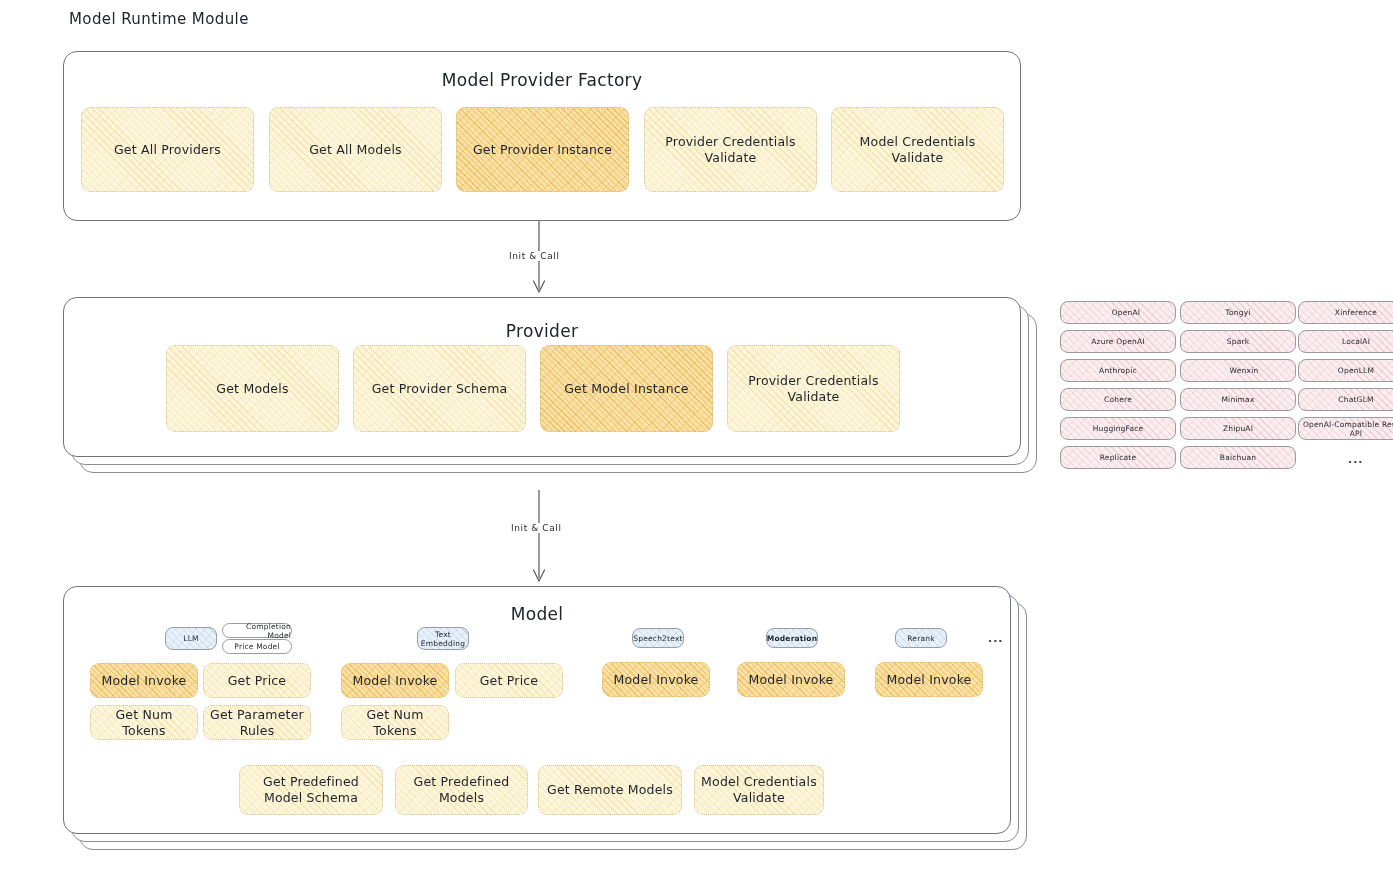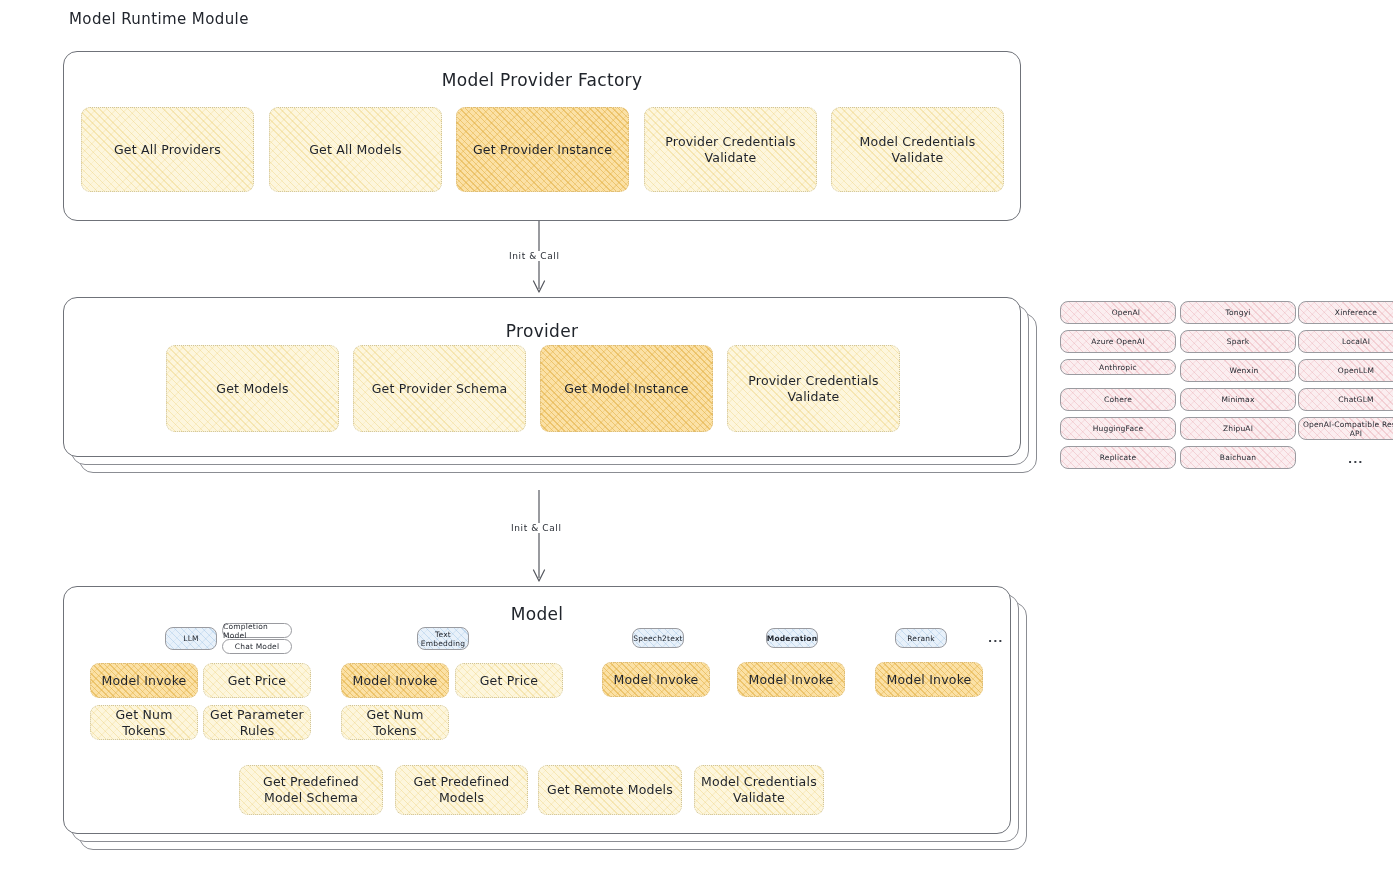--- a/index.html
+++ b/index.html
@@ -95,21 +95,21 @@
       repeating-linear-gradient(-45deg, rgba(120,170,215,.12) 0 1px, rgba(255,255,255,0) 1px 7px);
   }
   .chip-white{
     position:absolute;
     box-sizing:border-box;
     border:1.2px solid #9a9ba0;
     border-radius:8px;
     background:#ffffff;
     display:flex;align-items:center;justify-content:center;
     font-size:7.5px;letter-spacing:.2px;color:#1e222a;
-    text-align:left;
+    text-align:right;
   }
 
   
   .arrow-svg{position:absolute;overflow:visible;}
   .arrow-label{
     position:absolute;font-size:9px;color:#2a2e36;letter-spacing:.6px;
     background:#ffffff;padding:0 3px;white-space:nowrap;
   }
 
   
@@ -145,21 +145,21 @@
   <div class="container" style="left:27px;top:297px;width:958px;height:160px;"></div>
   <div class="container-title" style="left:27px;top:321px;width:958px;">Provider</div>
 
   <div class="opbox" style="left:130px;top:345px;width:173px;height:87px;">Get Models</div>
   <div class="opbox" style="left:317px;top:345px;width:173px;height:87px;">Get Provider Schema</div>
   <div class="opbox strong" style="left:504px;top:345px;width:173px;height:87px;">Get Model Instance</div>
   <div class="opbox" style="left:691px;top:345px;width:173px;height:87px;">Provider Credentials Validate</div>
 
   <div class="chip-pink" style="left:1024px;top:301px;width:116px;height:23px;padding-left:16px;">OpenAI</div>
   <div class="chip-pink" style="left:1024px;top:330px;width:116px;height:23px;">Azure OpenAI</div>
-  <div class="chip-pink" style="left:1024px;top:359px;width:116px;height:16px;">Anthropic</div>
+  <div class="chip-pink" style="left:1024px;top:359px;width:116px;height:23px;">Anthropic</div>
   <div class="chip-pink" style="left:1024px;top:388px;width:116px;height:23px;">Cohere</div>
   <div class="chip-pink" style="left:1024px;top:417px;width:116px;height:23px;">HuggingFace</div>
   <div class="chip-pink" style="left:1024px;top:446px;width:116px;height:23px;">Replicate</div>
 
   <div class="chip-pink" style="left:1144px;top:301px;width:116px;height:23px;">Tongyi</div>
   <div class="chip-pink" style="left:1144px;top:330px;width:116px;height:23px;">Spark</div>
   <div class="chip-pink" style="left:1144px;top:359px;width:116px;height:23px;padding-left:12px;">Wenxin</div>
   <div class="chip-pink" style="left:1144px;top:388px;width:116px;height:23px;">Minimax</div>
   <div class="chip-pink" style="left:1144px;top:417px;width:116px;height:23px;">ZhipuAI</div>
   <div class="chip-pink" style="left:1144px;top:446px;width:116px;height:23px;">Baichuan</div>
@@ -177,21 +177,21 @@
   </svg>
   <div class="arrow-label" style="left:472px;top:523px;">Init &amp; Call</div>
 
   <div class="stack-layer" style="left:43px;top:602px;width:948px;height:248px;"></div>
   <div class="stack-layer" style="left:35px;top:594px;width:948px;height:248px;"></div>
   <div class="container" style="left:27px;top:586px;width:948px;height:248px;"></div>
   <div class="container-title" style="left:27px;top:604px;width:948px;">Model</div>
 
   <div class="chip-blue" style="left:129px;top:627px;width:52px;height:23px;">LLM</div>
   <div class="chip-white" style="left:186px;top:623px;width:70px;height:15px;">Completion Model</div>
-  <div class="chip-white" style="left:186px;top:639px;width:70px;height:15px;">Chat Model</div>
+  <div class="chip-white" style="left:186px;top:639px;width:70px;height:15px;">Price Model</div>
 
   <div class="opbox strong" style="left:54px;top:663px;width:108px;height:35px;">Model Invoke</div>
   <div class="opbox" style="left:167px;top:663px;width:108px;height:35px;">Get Price</div>
   <div class="opbox" style="left:54px;top:705px;width:108px;height:35px;">Get Num Tokens</div>
   <div class="opbox" style="left:167px;top:705px;width:108px;height:35px;">Get Parameter Rules</div>
 
   <div class="chip-blue" style="left:381px;top:627px;width:52px;height:23px;">Text Embedding</div>
 
   <div class="opbox strong" style="left:305px;top:663px;width:108px;height:35px;">Model Invoke</div>
   <div class="opbox" style="left:419px;top:663px;width:108px;height:35px;">Get Price</div>

